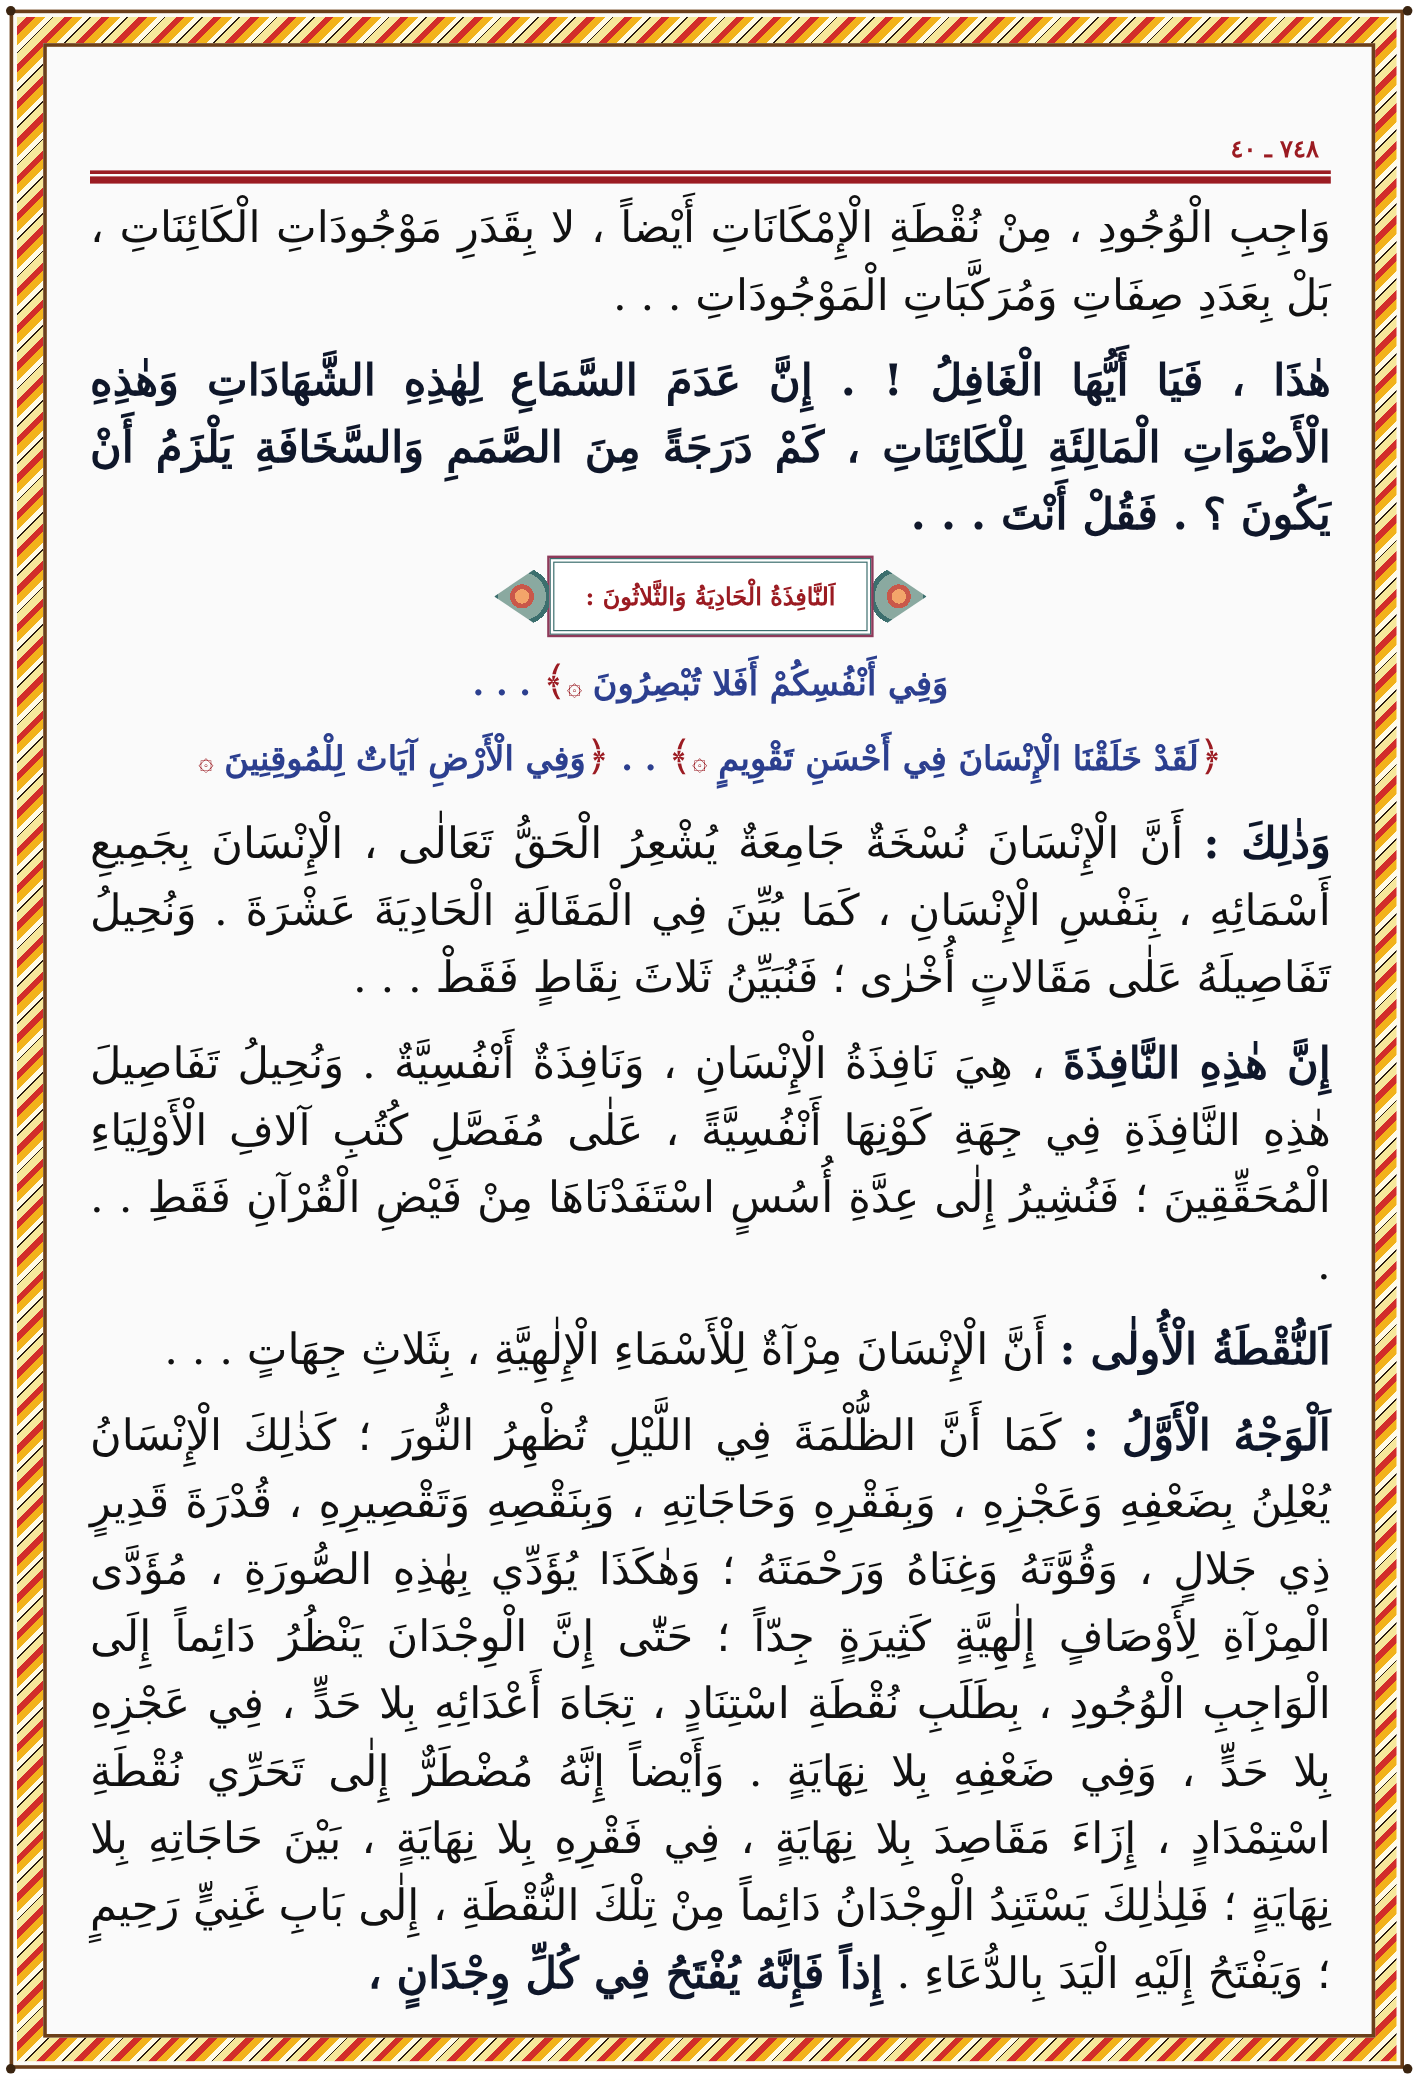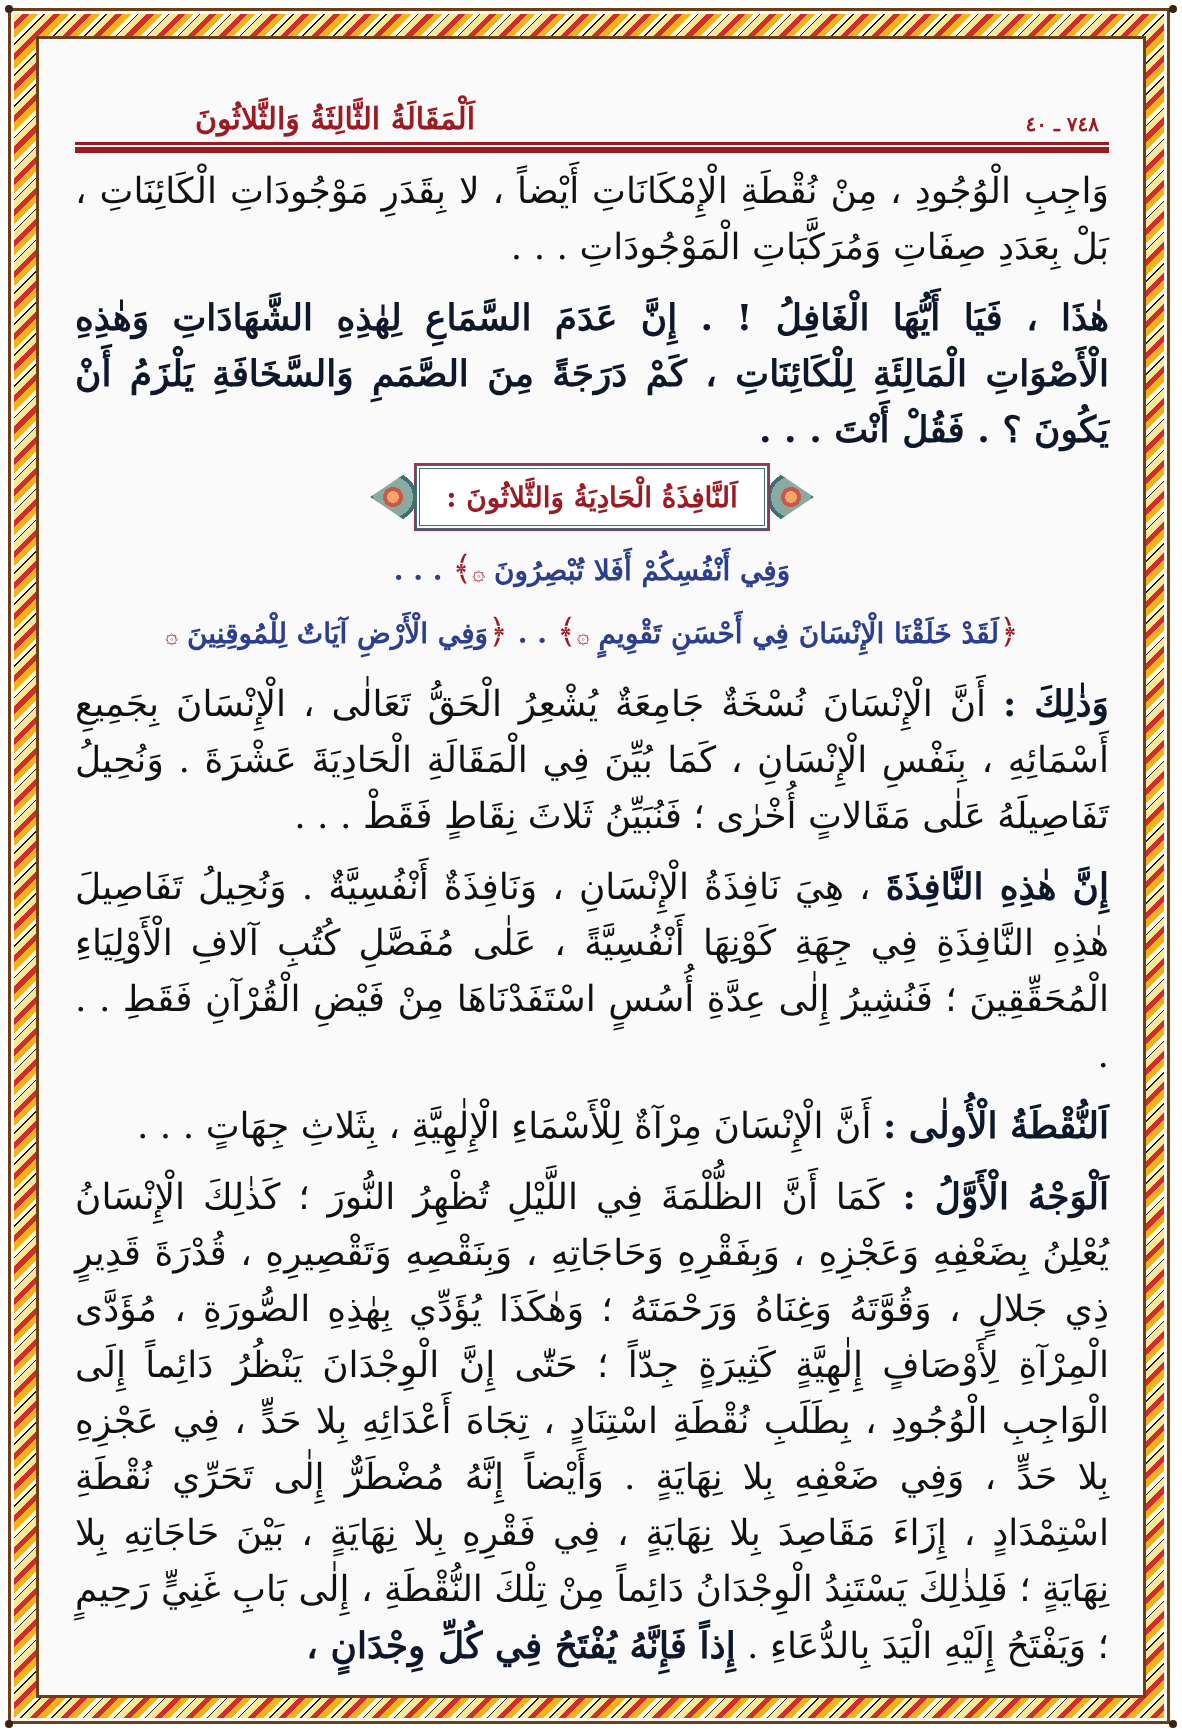--- a/index.html
+++ b/index.html
@@ -48,21 +48,21 @@
     .par + .par { margin-top: 14px; }
     .red { color: #0f172a; font-weight: bold; }
     .blue { color: #2c3f8f; font-weight: bold; }
     .first-par { margin-top: 10px !important; }
 
     
     .banner-wrap { display: flex; justify-content: center; align-items: center; margin: 8px 0 10px 0; }
     .banner {
       position: relative; border: 4px double #3c6f6e; outline: 2px solid #8e3a5a;
       background: #fff; padding: 0 26px; height: 56px; display: flex; align-items: center;
-      color: #9b1b22; font-size: 28px; font-weight: bold;
+      color: #9b1b22; font-size: 20px; font-weight: bold;
     }
     .ornament {
       width: 46px; height: 62px; position: relative;
       background: radial-gradient(circle at 50% 50%, #f3a56a 0 6px, #c9584a 6px 10px, #8aa9a0 10px 20px, #3c6f6e 20px 24px, transparent 24px);
     }
     .ornament.left  { clip-path: polygon(0 50%, 100% 0, 100% 100%); margin-left: -2px; }
     .ornament.right { clip-path: polygon(0 0, 100% 50%, 0 100%); margin-right: -2px; }
 
     
     .verses { text-align: center; font-size: 28px; line-height: 58px; margin: 4px 0 10px 0; }
@@ -78,21 +78,20 @@
 <div class="frame-inner"></div>
 <div class="corner-dot" style="left:5px;top:5px"></div>
 <div class="corner-dot" style="right:5px;top:5px"></div>
 <div class="corner-dot" style="left:5px;bottom:5px"></div>
 <div class="corner-dot" style="right:5px;bottom:5px"></div>
 
 <div class="page">
 
   <div class="header">
     <span class="page-number">٧٤٨ ـ ٤٠</span>
-    <span class="running-title">اَلْمَقَالَةُ الثَّالِثَةُ وَالثَّلاثُونَ</span>
   </div>
   <div class="header-rule"></div>
   <div class="header-rule2"></div>
 
   <p class="par first-par">وَاجِبِ الْوُجُودِ ، مِنْ نُقْطَةِ الْإِمْكَانَاتِ أَيْضاً ، لا بِقَدَرِ مَوْجُودَاتِ الْكَائِنَاتِ ، بَلْ بِعَدَدِ صِفَاتِ وَمُرَكَّبَاتِ الْمَوْجُودَاتِ . . .</p>
 
   <p class="par red">هٰذَا ، فَيَا أَيُّهَا الْغَافِلُ ! . إِنَّ عَدَمَ السَّمَاعِ لِهٰذِهِ الشَّهَادَاتِ وَهٰذِهِ الْأَصْوَاتِ الْمَالِئَةِ لِلْكَائِنَاتِ ، كَمْ دَرَجَةً مِنَ الصَّمَمِ وَالسَّخَافَةِ يَلْزَمُ أَنْ يَكُونَ ؟ . فَقُلْ أَنْتَ . . .</p>
 
   <div class="banner-wrap">
     <div class="ornament right"></div>

